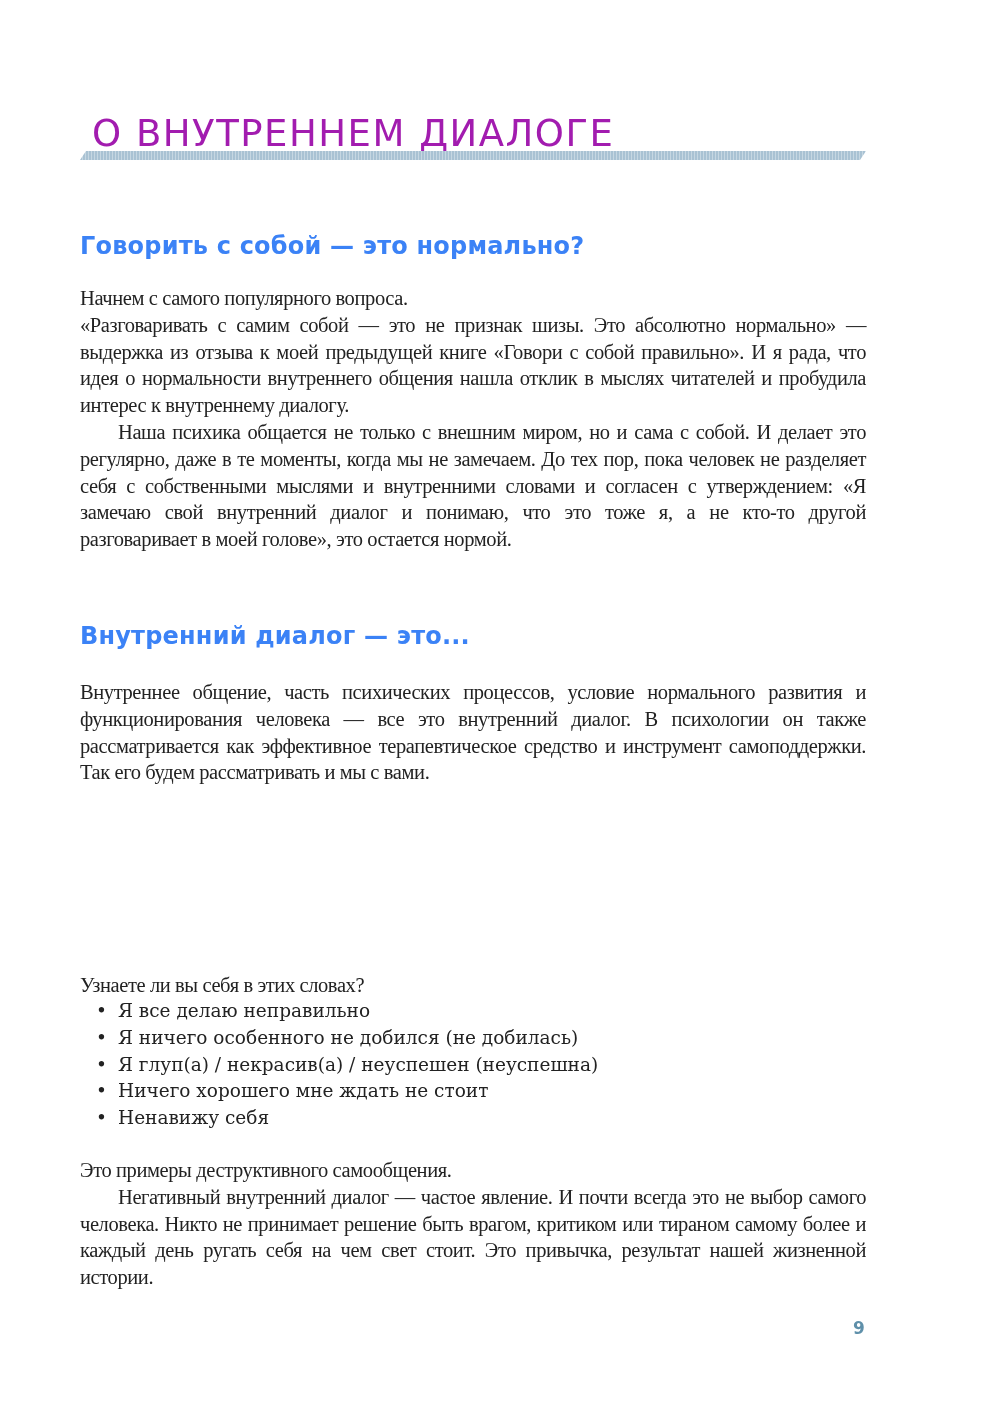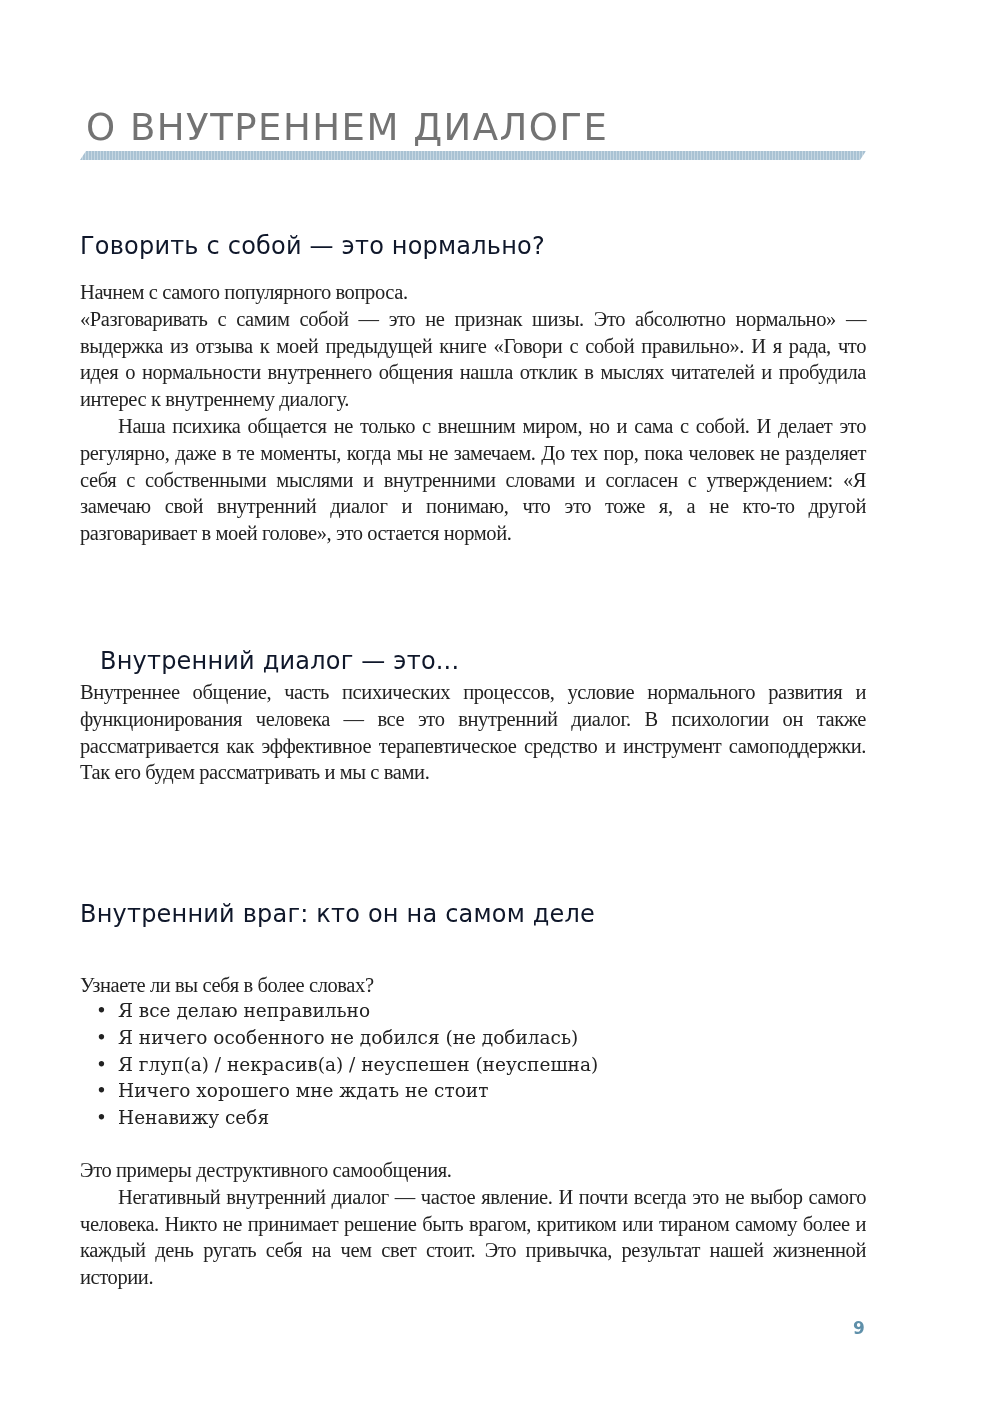--- a/index.html
+++ b/index.html
@@ -1,33 +1,33 @@
 <!DOCTYPE html>
 <html><head>
 <meta charset="utf-8">
 <style>
   html, body { margin: 0; padding: 0; background: #ffffff; }
   body { width: 1000px; height: 1418px; position: relative; overflow: hidden; }
   .page { position: absolute; left: 0; top: 0; width: 1000px; height: 1418px; }
   .chapter-title {
     position: absolute; left: 80px; top: 100px;
     font-family: "DejaVu Sans", sans-serif; font-weight: normal;
-    font-size: 37px; letter-spacing: 1.5px; color: #737373; margin: 6px;
+    font-size: 37px; letter-spacing: 1.5px; color: #a21caf; margin: 12px;
     white-space: nowrap;
   }
   .wavy {
     position: absolute; left: 80px; top: 151px; width: 786px; height: 9px;
     background:
       repeating-linear-gradient(90deg, #a9c2d3 0 2px, #c6d7e2 2px 3px);
     clip-path: polygon(6px 0, 100% 0, calc(100% - 6px) 100%, 0 100%);
   }
   .h2 {
     position: absolute; left: 80px; margin: 0;
-    font-family: "DejaVu Sans", sans-serif; font-weight: 400;
-    font-size: 24px; color: #0f172a; line-height: 28px;
+    font-family: "DejaVu Sans", sans-serif; font-weight: 700;
+    font-size: 24px; color: #3b82f6; line-height: 28px;
     letter-spacing: 0.2px;
   }
   .body {
     position: absolute; left: 80px; width: 786px; margin: 0;
     font-family: "Liberation Serif", serif; font-size: 20.5px;
     line-height: 26.8px; color: #222; text-align: justify;
     letter-spacing: -0.4px;
   }
   .body p { margin: 0; }
   .body p.ind { text-indent: 38px; }
@@ -46,36 +46,36 @@
 </style>
 </head>
 <body>
 
 <div class="page">
 
   <h1 class="chapter-title">О ВНУТРЕННЕМ ДИАЛОГЕ</h1>
   <div class="wavy"></div>
 
   <h2 class="h2" style="top:232px;">Говорить с собой — это нормально?</h2>
-  <div class="body" style="top:279px;">
+  <div class="body" style="top:285px;">
     <p>Начнем с самого популярного вопроса.</p>
     <p>«Разговаривать с самим собой — это не признак шизы. Это абсолютно нормально» — выдержка из отзыва к моей предыдущей книге «Говори с собой правильно». И я рада, что идея о нормальности внутреннего общения нашла отклик в мыслях читателей и пробудила интерес к внутреннему диалогу.</p>
     <p class="ind">Наша психика общается не только с внешним миром, но и сама с собой. И делает это регулярно, даже в те моменты, когда мы не замечаем. До тех пор, пока человек не разделяет себя с собственными мыслями и внутренними словами и согласен с утверждением: «Я замечаю свой внутренний диалог и понимаю, что это тоже я, а не кто-то другой разговаривает в моей голове», это остается нормой.</p>
   </div>
 
-  <h2 class="h2" style="top:647px;margin-left:20px;">Внутренний диалог — это...</h2>
+  <h2 class="h2" style="top:622px;">Внутренний диалог — это...</h2>
   <div class="body" style="top:679px;">
     <p>Внутреннее общение, часть психических процессов, условие нормального развития и функционирования человека — все это внутренний диалог. В психологии он также рассматривается как эффективное терапевтическое средство и инструмент самоподдержки. Так его будем рассматривать и мы с вами.</p>
   </div>
 
   <h2 class="h2" style="top:900px;">
-    <span>Внутренний враг: кто он на самом деле</span><br>
+    <br>
   </h2>
   <div class="body" style="top:972px;">
-    <p>Узнаете ли вы себя в более словах?</p>
+    <p>Узнаете ли вы себя в этих словах?</p>
   </div>
   <ul class="list" style="top:998px;">
     <li><span class="bullet">•</span><span>Я все делаю неправильно</span></li>
     <li><span class="bullet">•</span><span>Я ничего особенного не добился (не добилась)</span></li>
     <li><span class="bullet">•</span><span>Я глуп(а) / некрасив(а) / неуспешен (неуспешна)</span></li>
     <li><span class="bullet">•</span><span>Ничего хорошего мне ждать не стоит</span></li>
     <li><span class="bullet">•</span><span>Ненавижу себя</span></li>
   </ul>
   <div class="body" style="top:1157px;">
     <p>Это примеры деструктивного самообщения.</p>

